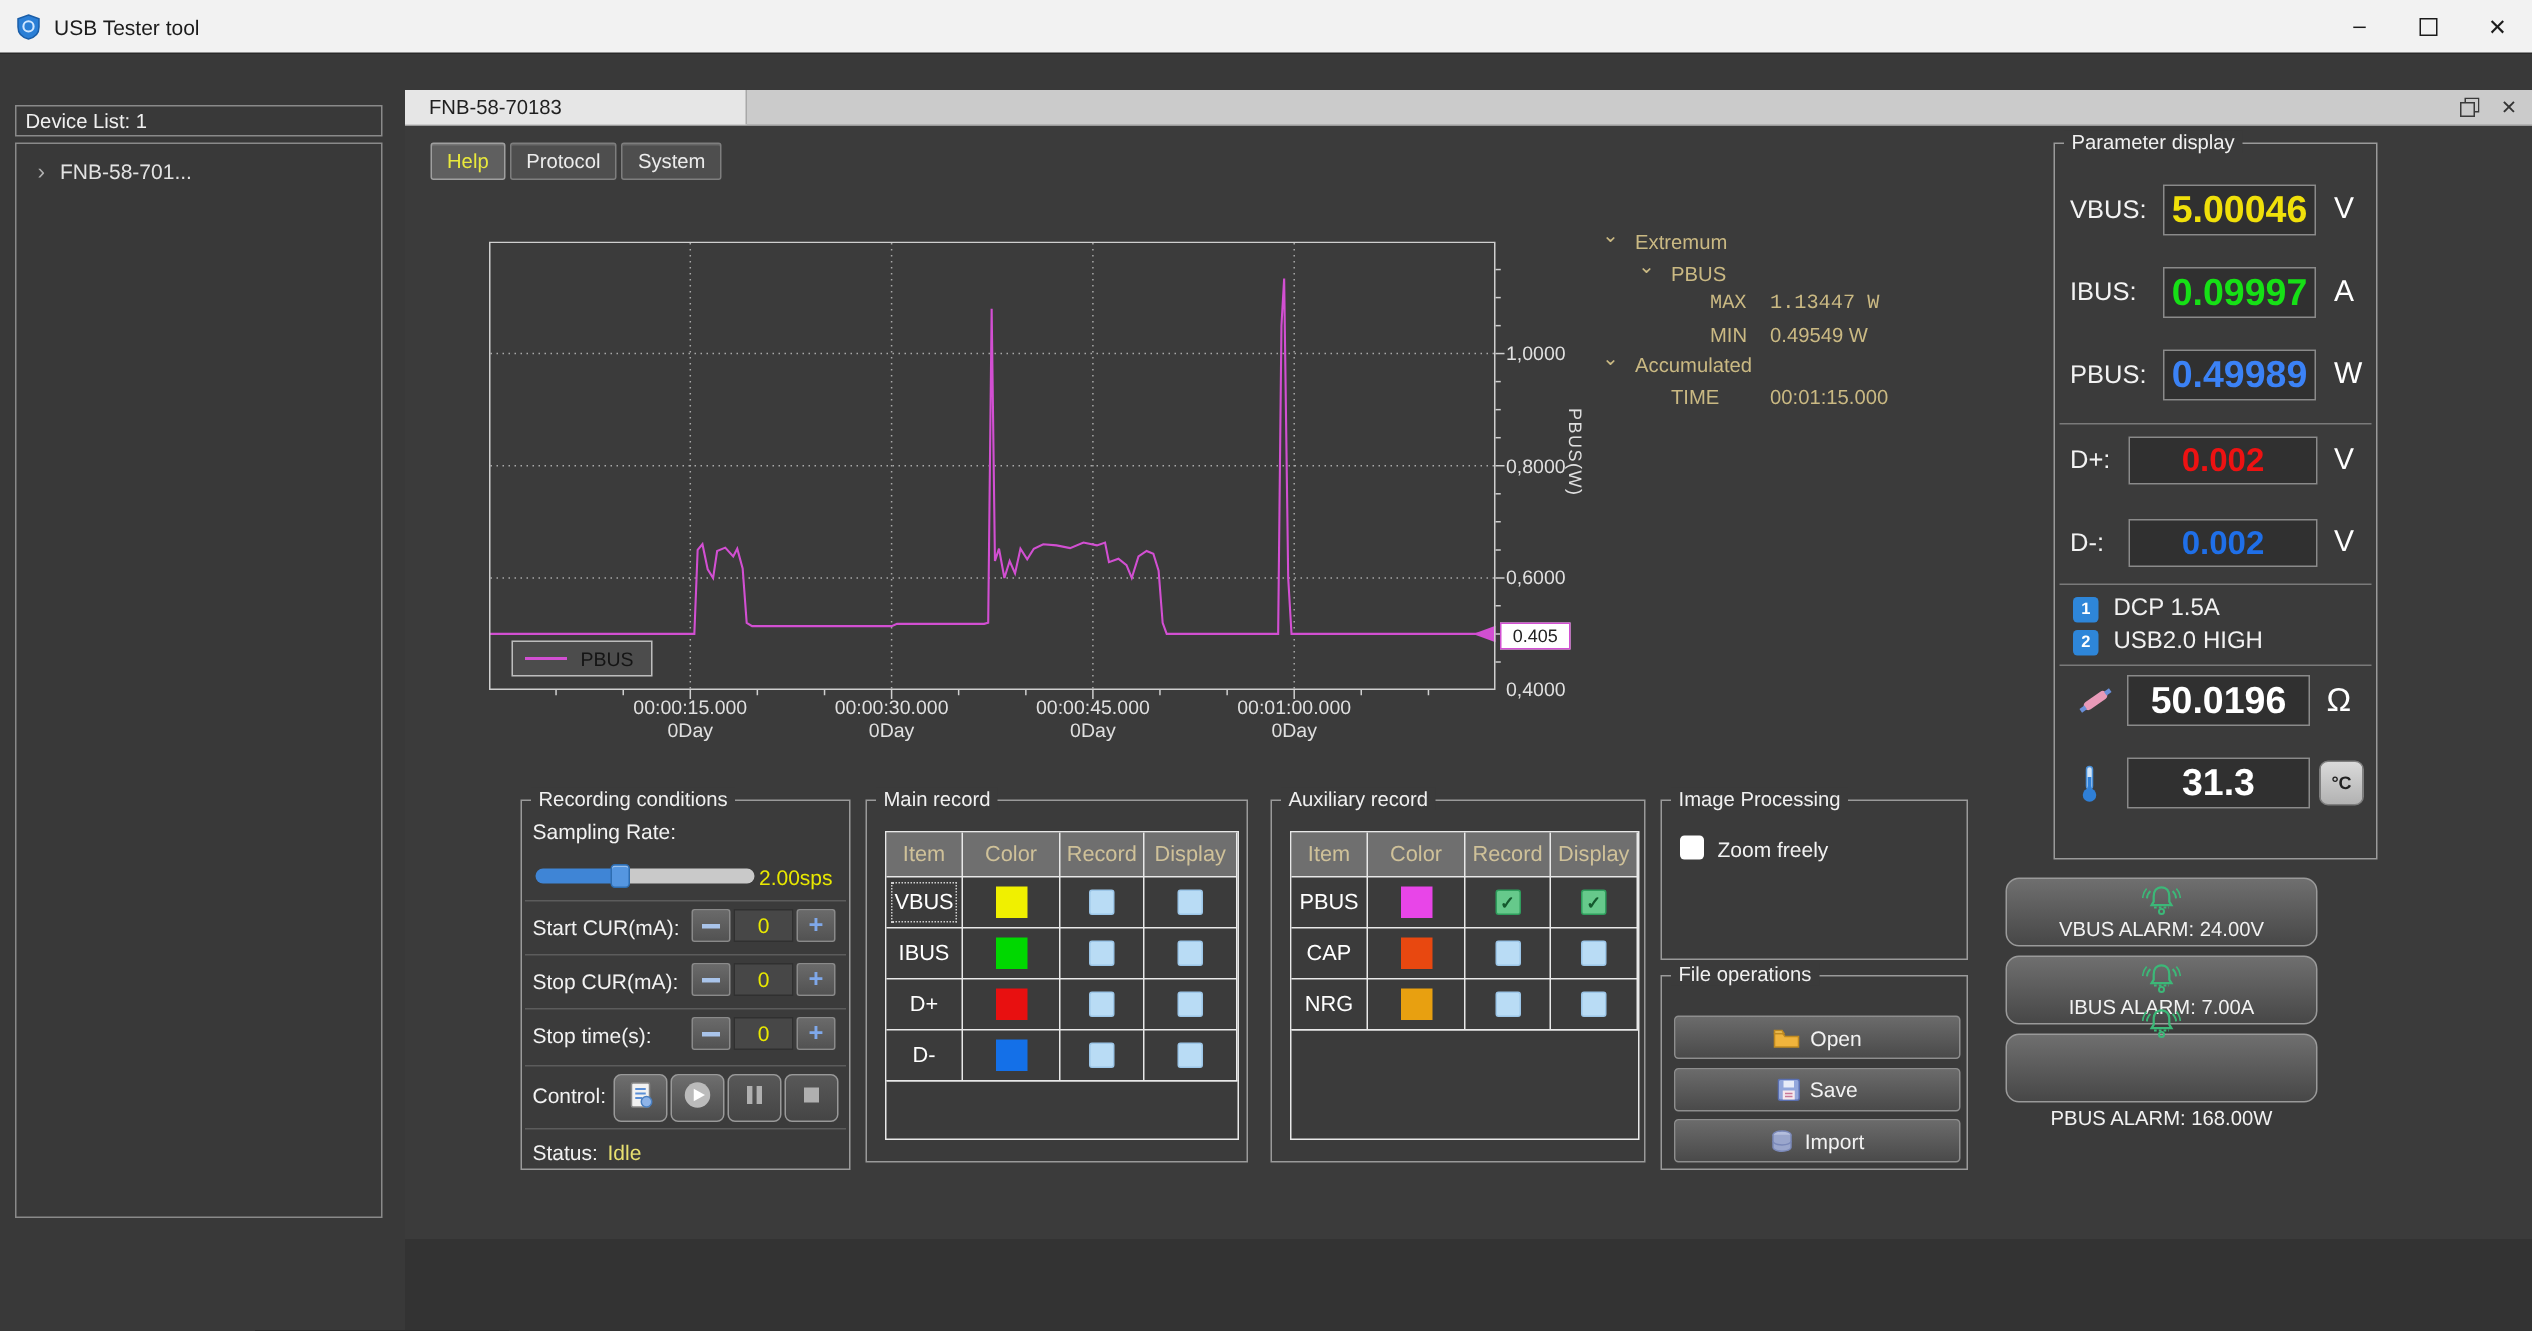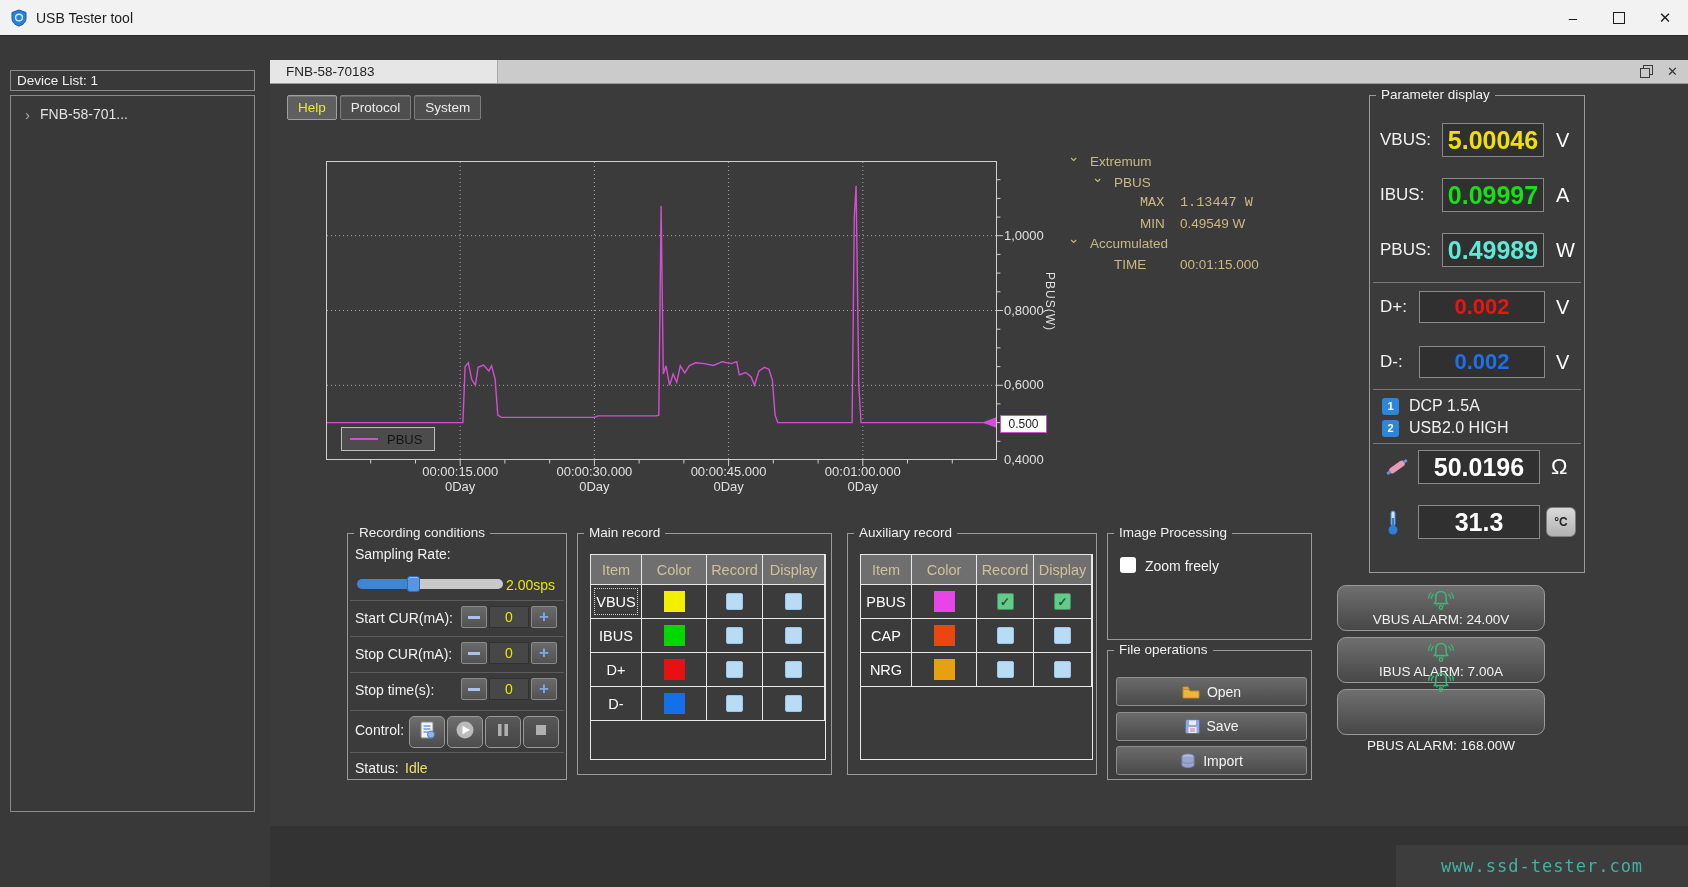--- a/index.html
+++ b/index.html
@@ -205,21 +205,21 @@
       <div class="abs ytick" style="left: 1004px; top: 227.75px;">1,0000</div>
       <div class="abs ytick" style="left: 1004px; top: 302.5px;">0,8000</div>
       <div class="abs ytick" style="left: 1004px; top: 377.25px;">0,6000</div>
       <div class="abs ytick" style="left: 1004px; top: 452px;">0,4000</div>
     </div>
   <div class="abs ylabel" style="left:1043px;top:272px">PBUS(W)</div>
   <div class="abs legend">
     <span class="lline" style="background: rgb(210, 79, 210);"></span>
     <span class="ltext">PBUS</span>
   </div>
-  <div class="abs marker-label">0.500</div>
+  <div class="abs marker-label">0.405</div>
 
   <div id="stats-tree">
       <div class="stat-row" style="top: 152px; left: 1060px; width: 280px;">
         <span style="position: absolute; left: 8px; top: -4px;">⌄</span>
         <span style="position: absolute; left: 30px;">Extremum</span>
       </div>
       <div class="stat-row" style="top: 172.5px; left: 1060px; width: 280px;">
         <span style="position: absolute; left: 32px; top: -4px;">⌄</span>
         <span style="position: absolute; left: 54px;">PBUS</span>
       </div>
@@ -467,21 +467,21 @@
     <div class="prow" style="top:82px">
       <span class="plabel">IBUS:</span>
       <div class="pbox" style="left:72px;width:102px">
           <span class="pval" style="color: rgb(22, 224, 22);">0.09997</span>
         </div>
       <span class="punit" style="left:186px">A</span>
     </div>
     <div class="prow" style="top:137px">
       <span class="plabel">PBUS:</span>
       <div class="pbox" style="left:72px;width:102px">
-          <span class="pval" style="color: #5eead4;">0.49989</span>
+          <span class="pval" style="color: #3b82f6;">0.49989</span>
         </div>
       <span class="punit" style="left:186px">W</span>
     </div>
     <div class="psep" style="top:186px"></div>
 
     <div class="prow" style="top:195px;height:32px">
       <span class="plabel">D+:</span>
       <div class="pbox" style="left:49px;width:126px;height:32px">
           <span class="pval-sm" style="color: rgb(238, 18, 18);">0.002</span>
         </div>
@@ -574,15 +574,14 @@
             <path d="M5.6 5 C4.1 6.4 3.4 7.9 3.3 9.9" stroke="#3cb878" fill="none" stroke-width="1.3"></path>
             <path d="M3.1 3.4 C1.4 5.2 0.6 7.2 0.5 9.7" stroke="#3cb878" fill="none" stroke-width="1.1"></path>
             <path d="M20.4 5 C21.9 6.4 22.6 7.9 22.7 9.9" stroke="#3cb878" fill="none" stroke-width="1.3"></path>
             <path d="M22.9 3.4 C24.6 5.2 25.4 7.2 25.5 9.7" stroke="#3cb878" fill="none" stroke-width="1.1"></path>
           </svg>
         </span>
         <div class="albl">PBUS ALARM: 168.00W</div>
       </div>
     </div>
 
-  <div class="abs watermark">www.ssd-tester.com</div>
 
 </div>
 
 </body></html>

